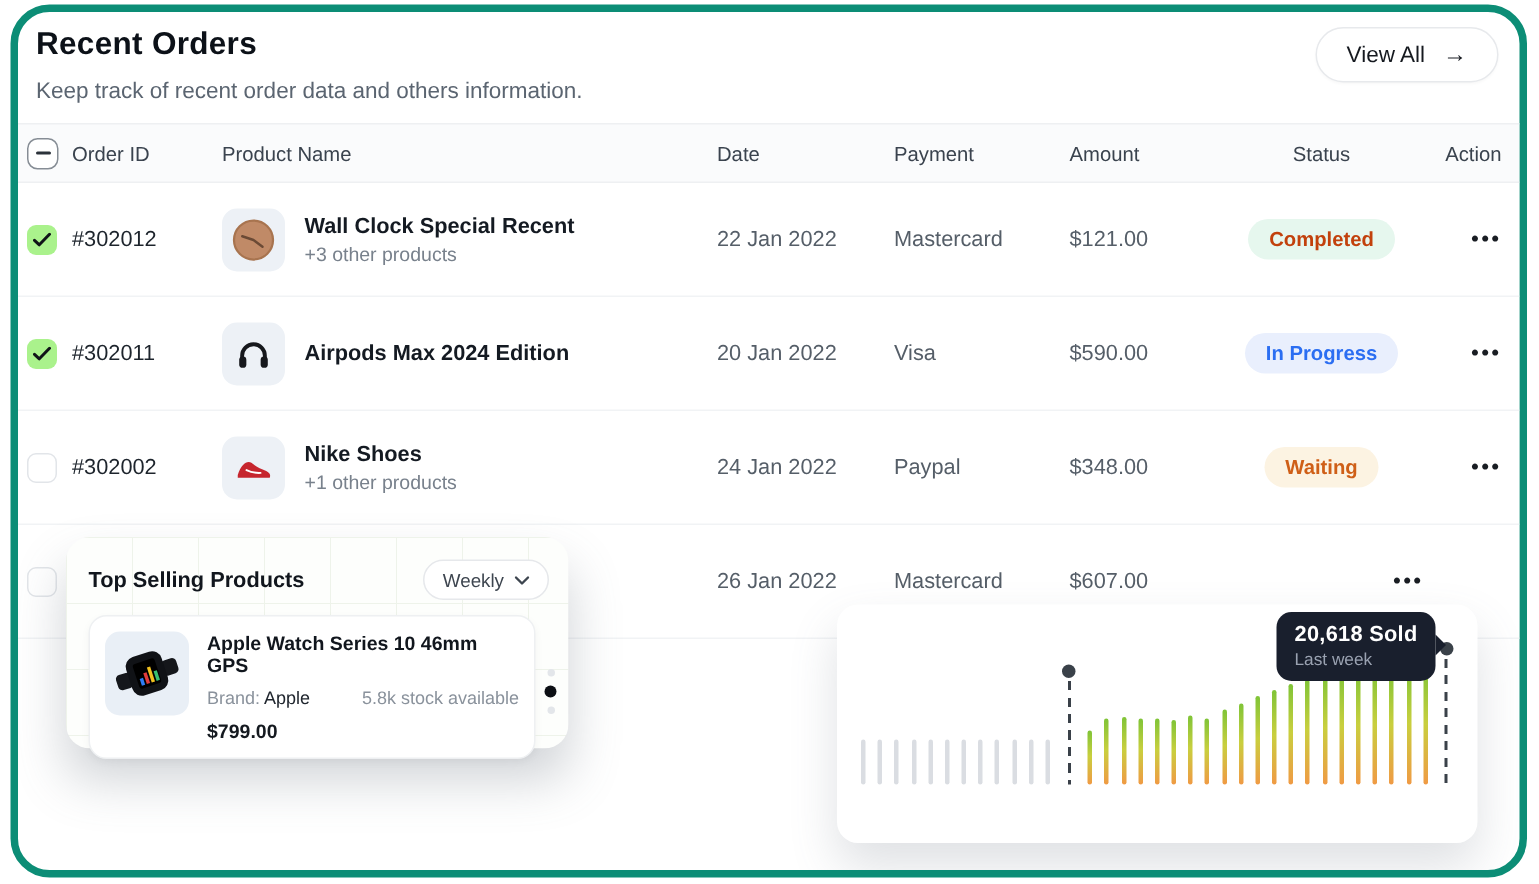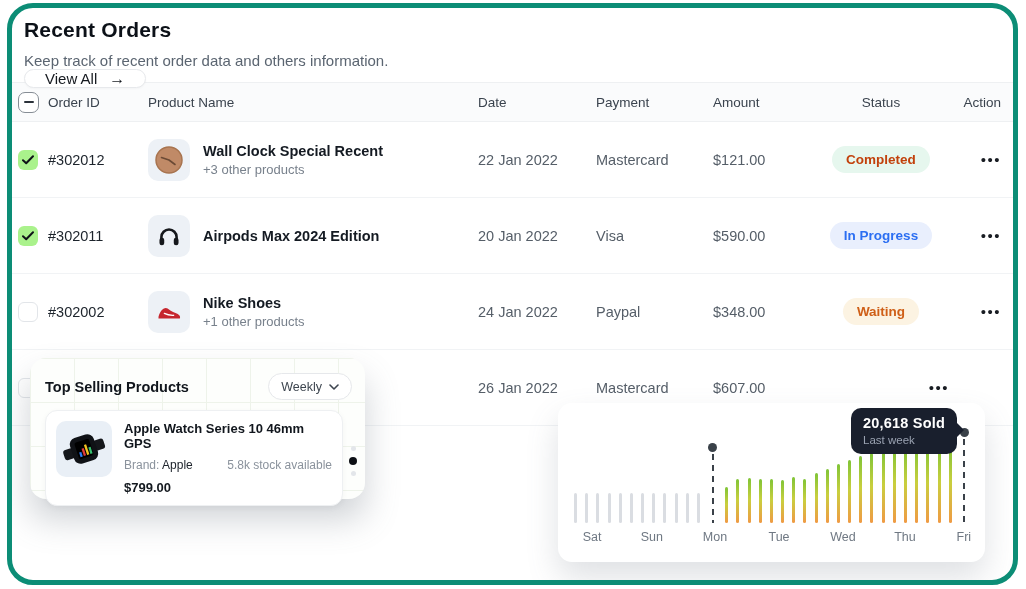--- a/index.html
+++ b/index.html
@@ -6,21 +6,21 @@
   body{
     width:1026px;height:589px;position:relative;background:#ffffff;
     font-family:"Liberation Sans", sans-serif;overflow:hidden;
   }
   .frame{
     position:absolute;left:7px;top:3px;right:8px;bottom:4px;
     border:5px solid #0c8d76;border-radius:26px;background:#fff;overflow:hidden;
   }
   
   .top-bar{display:flex;justify-content:space-between;align-items:flex-start;
-    padding:10px 14px 0 12px;height:74px;box-sizing:border-box;flex-direction:column;}
+    padding:10px 14px 0 12px;height:74px;box-sizing:border-box;}
   .page-title{font-size:21px;font-weight:700;color:#0c1118;letter-spacing:.2px;}
   .page-subtitle{font-size:15px;color:#5b6571;margin-top:10px;}
   .view-all-btn{display:flex;align-items:center;gap:12px;background:#fff;
     border:1px solid #e7e9ec;border-radius:22px;height:37px;padding:0 20px;
     font-size:15px;color:#15191f;cursor:pointer;font-family:inherit;
     box-shadow:0 1px 2px rgba(0,0,0,.03);}
   .view-all-arrow{font-size:16px;line-height:1;}
   
   .grid-row{display:grid;grid-template-columns:30px 100px 330px 118px 117px 100px 136px 1fr;
     align-items:center;padding:0 12px 0 6px;}
@@ -40,21 +40,21 @@
   .prod-icon{width:42px;height:42px;border-radius:10px;background:#edf1f6;
     display:flex;align-items:center;justify-content:center;flex:0 0 auto;}
   .prod-name{font-size:14.5px;font-weight:700;color:#141a22;}
   .prod-sub{font-size:13px;color:#78818c;margin-top:3px;}
   .cell-muted{font-size:14.5px;color:#555e68;}
   .badge{display:inline-block;padding:6px 14px;border-radius:15px;
     font-size:13.5px;font-weight:600;}
   .action-dots{font-size:15px;letter-spacing:1.5px;color:#191d23;background:none;
     border:none;cursor:pointer;font-family:inherit;padding:2px 0;}
   
-  .ts-card{position:absolute;left:18px;top:350px;width:335px;height:141px;
+  .ts-card{position:absolute;left:32px;top:350px;width:335px;height:141px;
     background:
       linear-gradient(#eef3ea 1px, transparent 1px),
       linear-gradient(90deg,#eef3ea 1px, transparent 1px),
       #fdfefc;
     background-size:44px 44px,44px 44px,auto;
     border-radius:16px;box-shadow:0 20px 34px rgba(96,107,118,.30);z-index:6;box-sizing:border-box;}
   .ts-head{display:flex;justify-content:space-between;align-items:center;padding:15px 13px 8px 15px;}
   .ts-title{font-size:14.5px;font-weight:700;color:#11161d;}
   .ts-period{display:flex;align-items:center;gap:7px;background:#fff;border:1px solid #e6e8eb;
     border-radius:15px;height:27px;padding:0 12px;font-size:12.5px;color:#3d454f;
@@ -298,28 +298,19 @@
         <div class="bar active" style="height: 76px;"></div>
         <div class="bar active" style="height: 77px;"></div>
         <div class="bar active" style="height: 77px;"></div>
         <div class="bar active" style="height: 78px;"></div>
         <div class="bar active" style="height: 78px;"></div>
         <div class="marker" style="height: 95px;">
           <span class="marker-dot"></span>
           <span class="marker-line"></span>
         </div>
       </div>
-    <div class="chart-labels" id="chart-labels">
-        <span style="left: 4.6%;">Sat</span>
-        <span style="left: 19.7%;">Sun</span>
-        <span style="left: 35.7%;">Mon</span>
-        <span style="left: 51.9%;">Tue</span>
-        <span style="left: 68.1%;">Wed</span>
-        <span style="left: 83.8%;">Thu</span>
-        <span style="left: 98.7%;">Fri</span>
-      </div>
     <div class="chart-tooltip">
       <div class="tt-value">20,618 Sold</div>
       <div class="tt-label">Last week</div>
     </div>
   </div>
 
 </div>
 
 </body></html>

